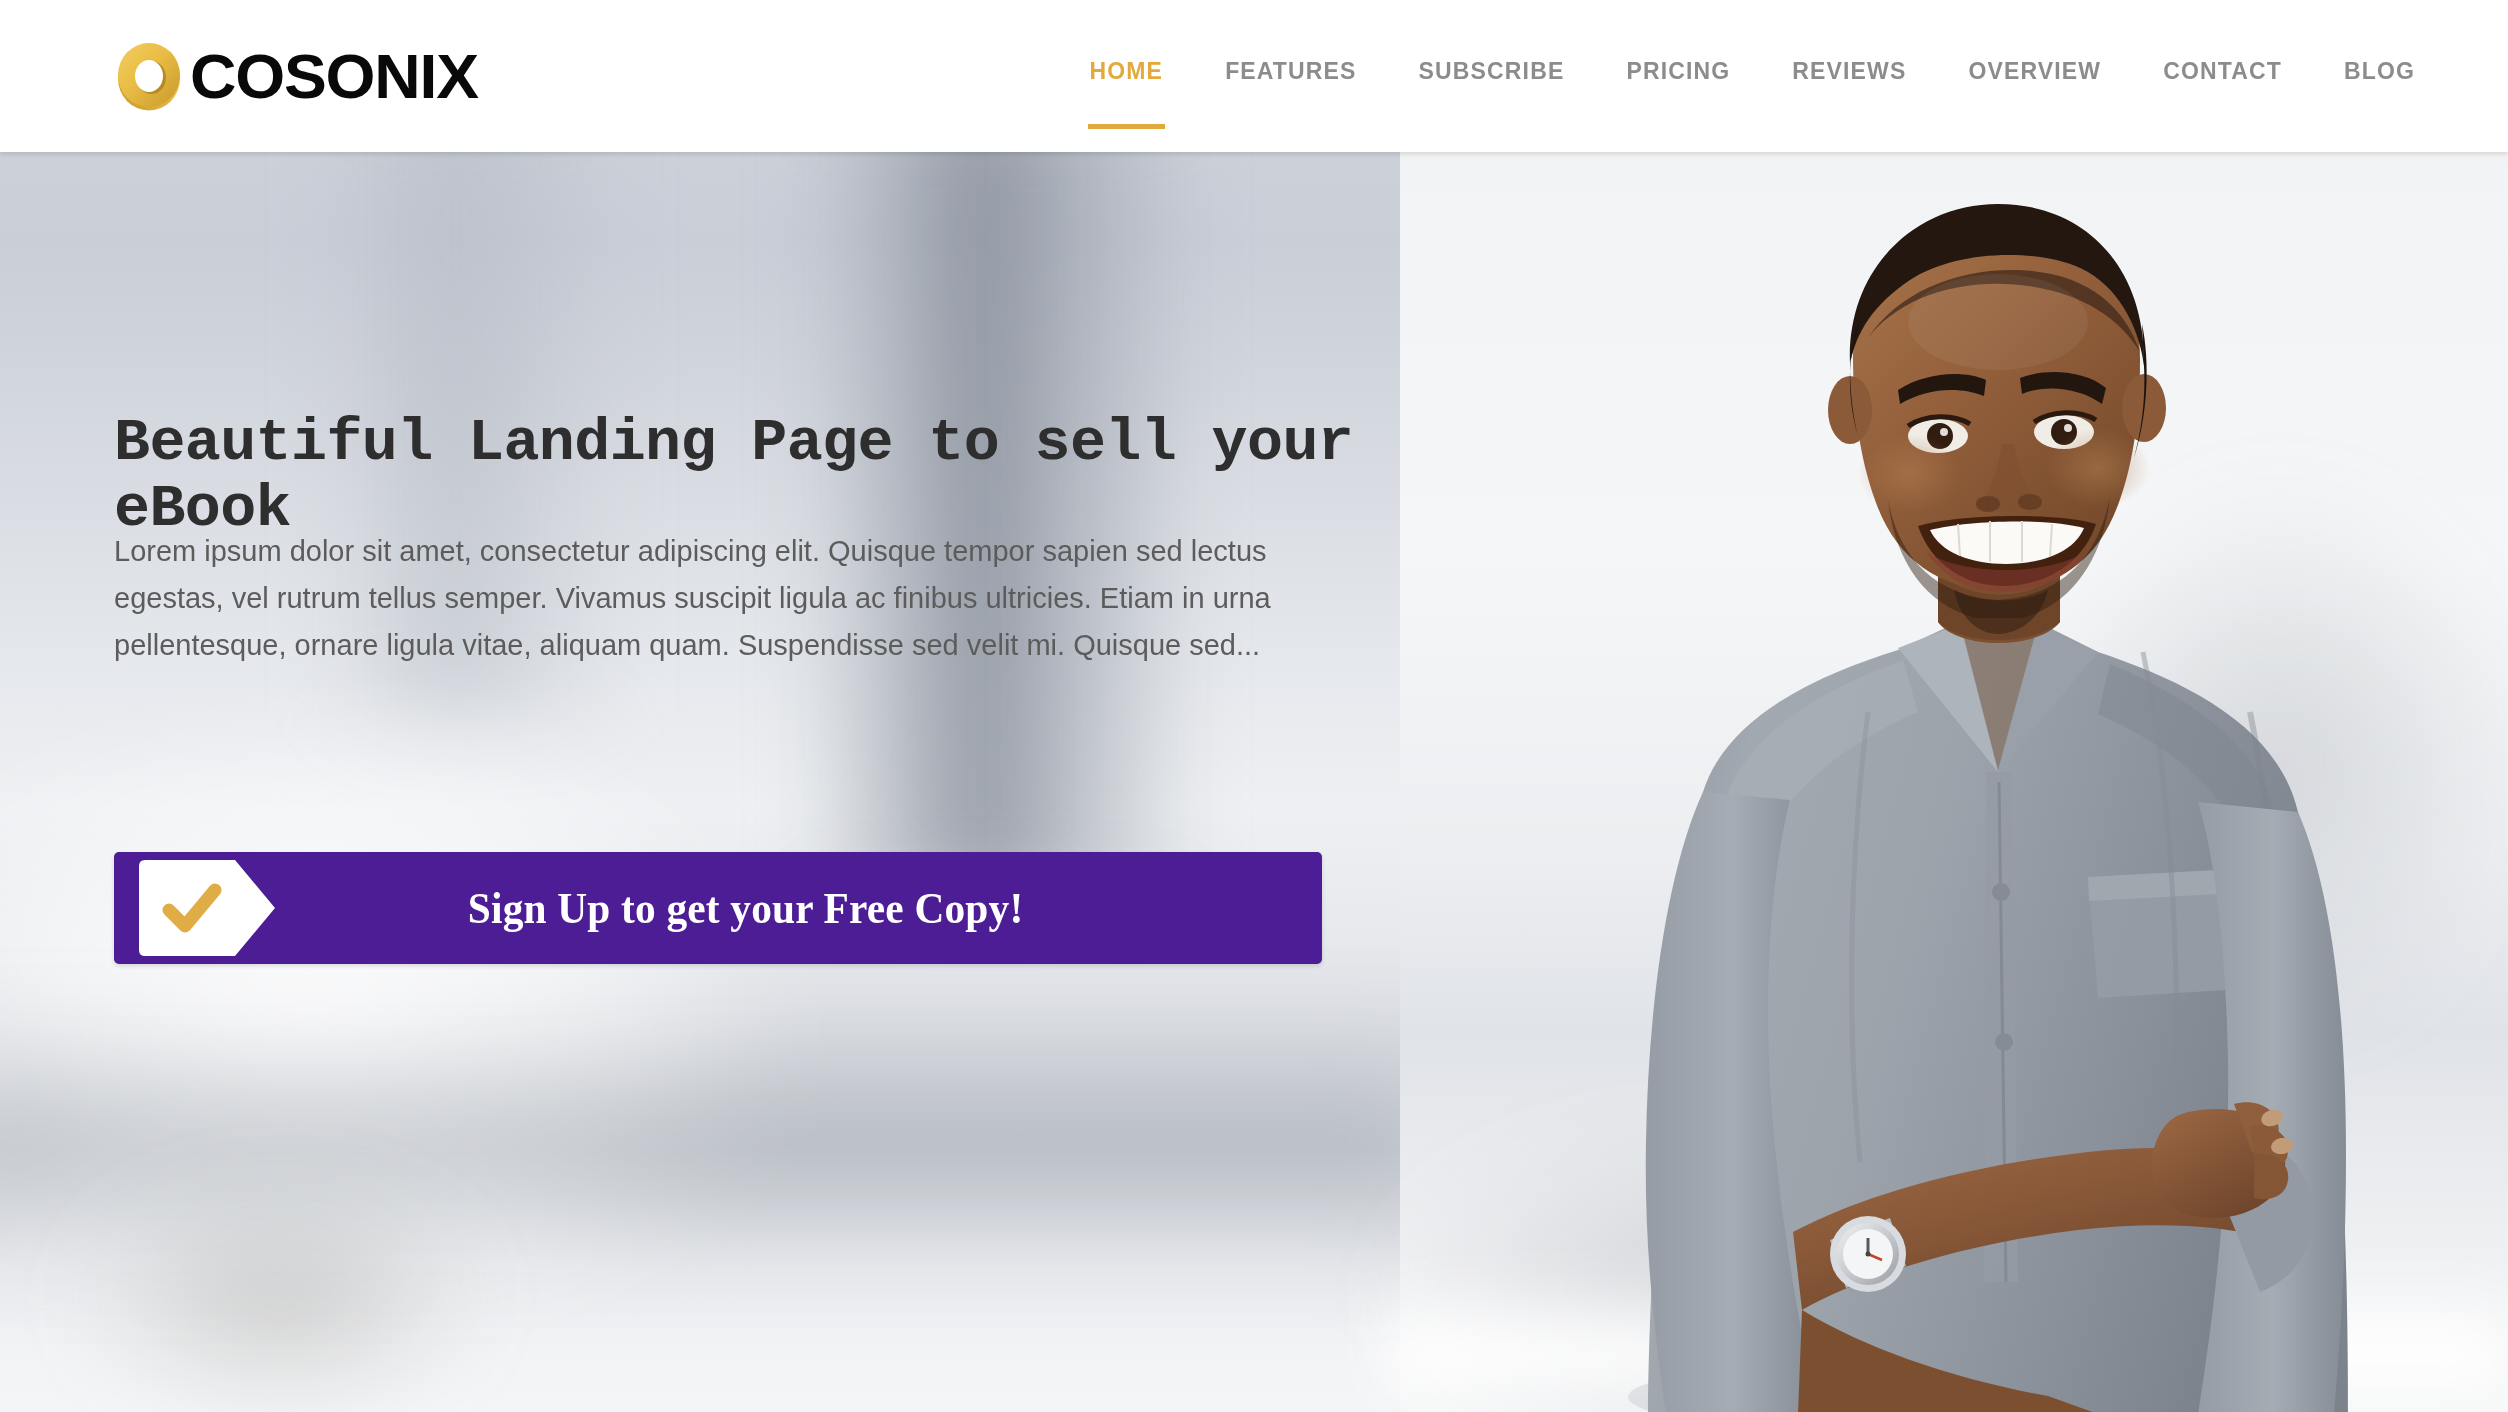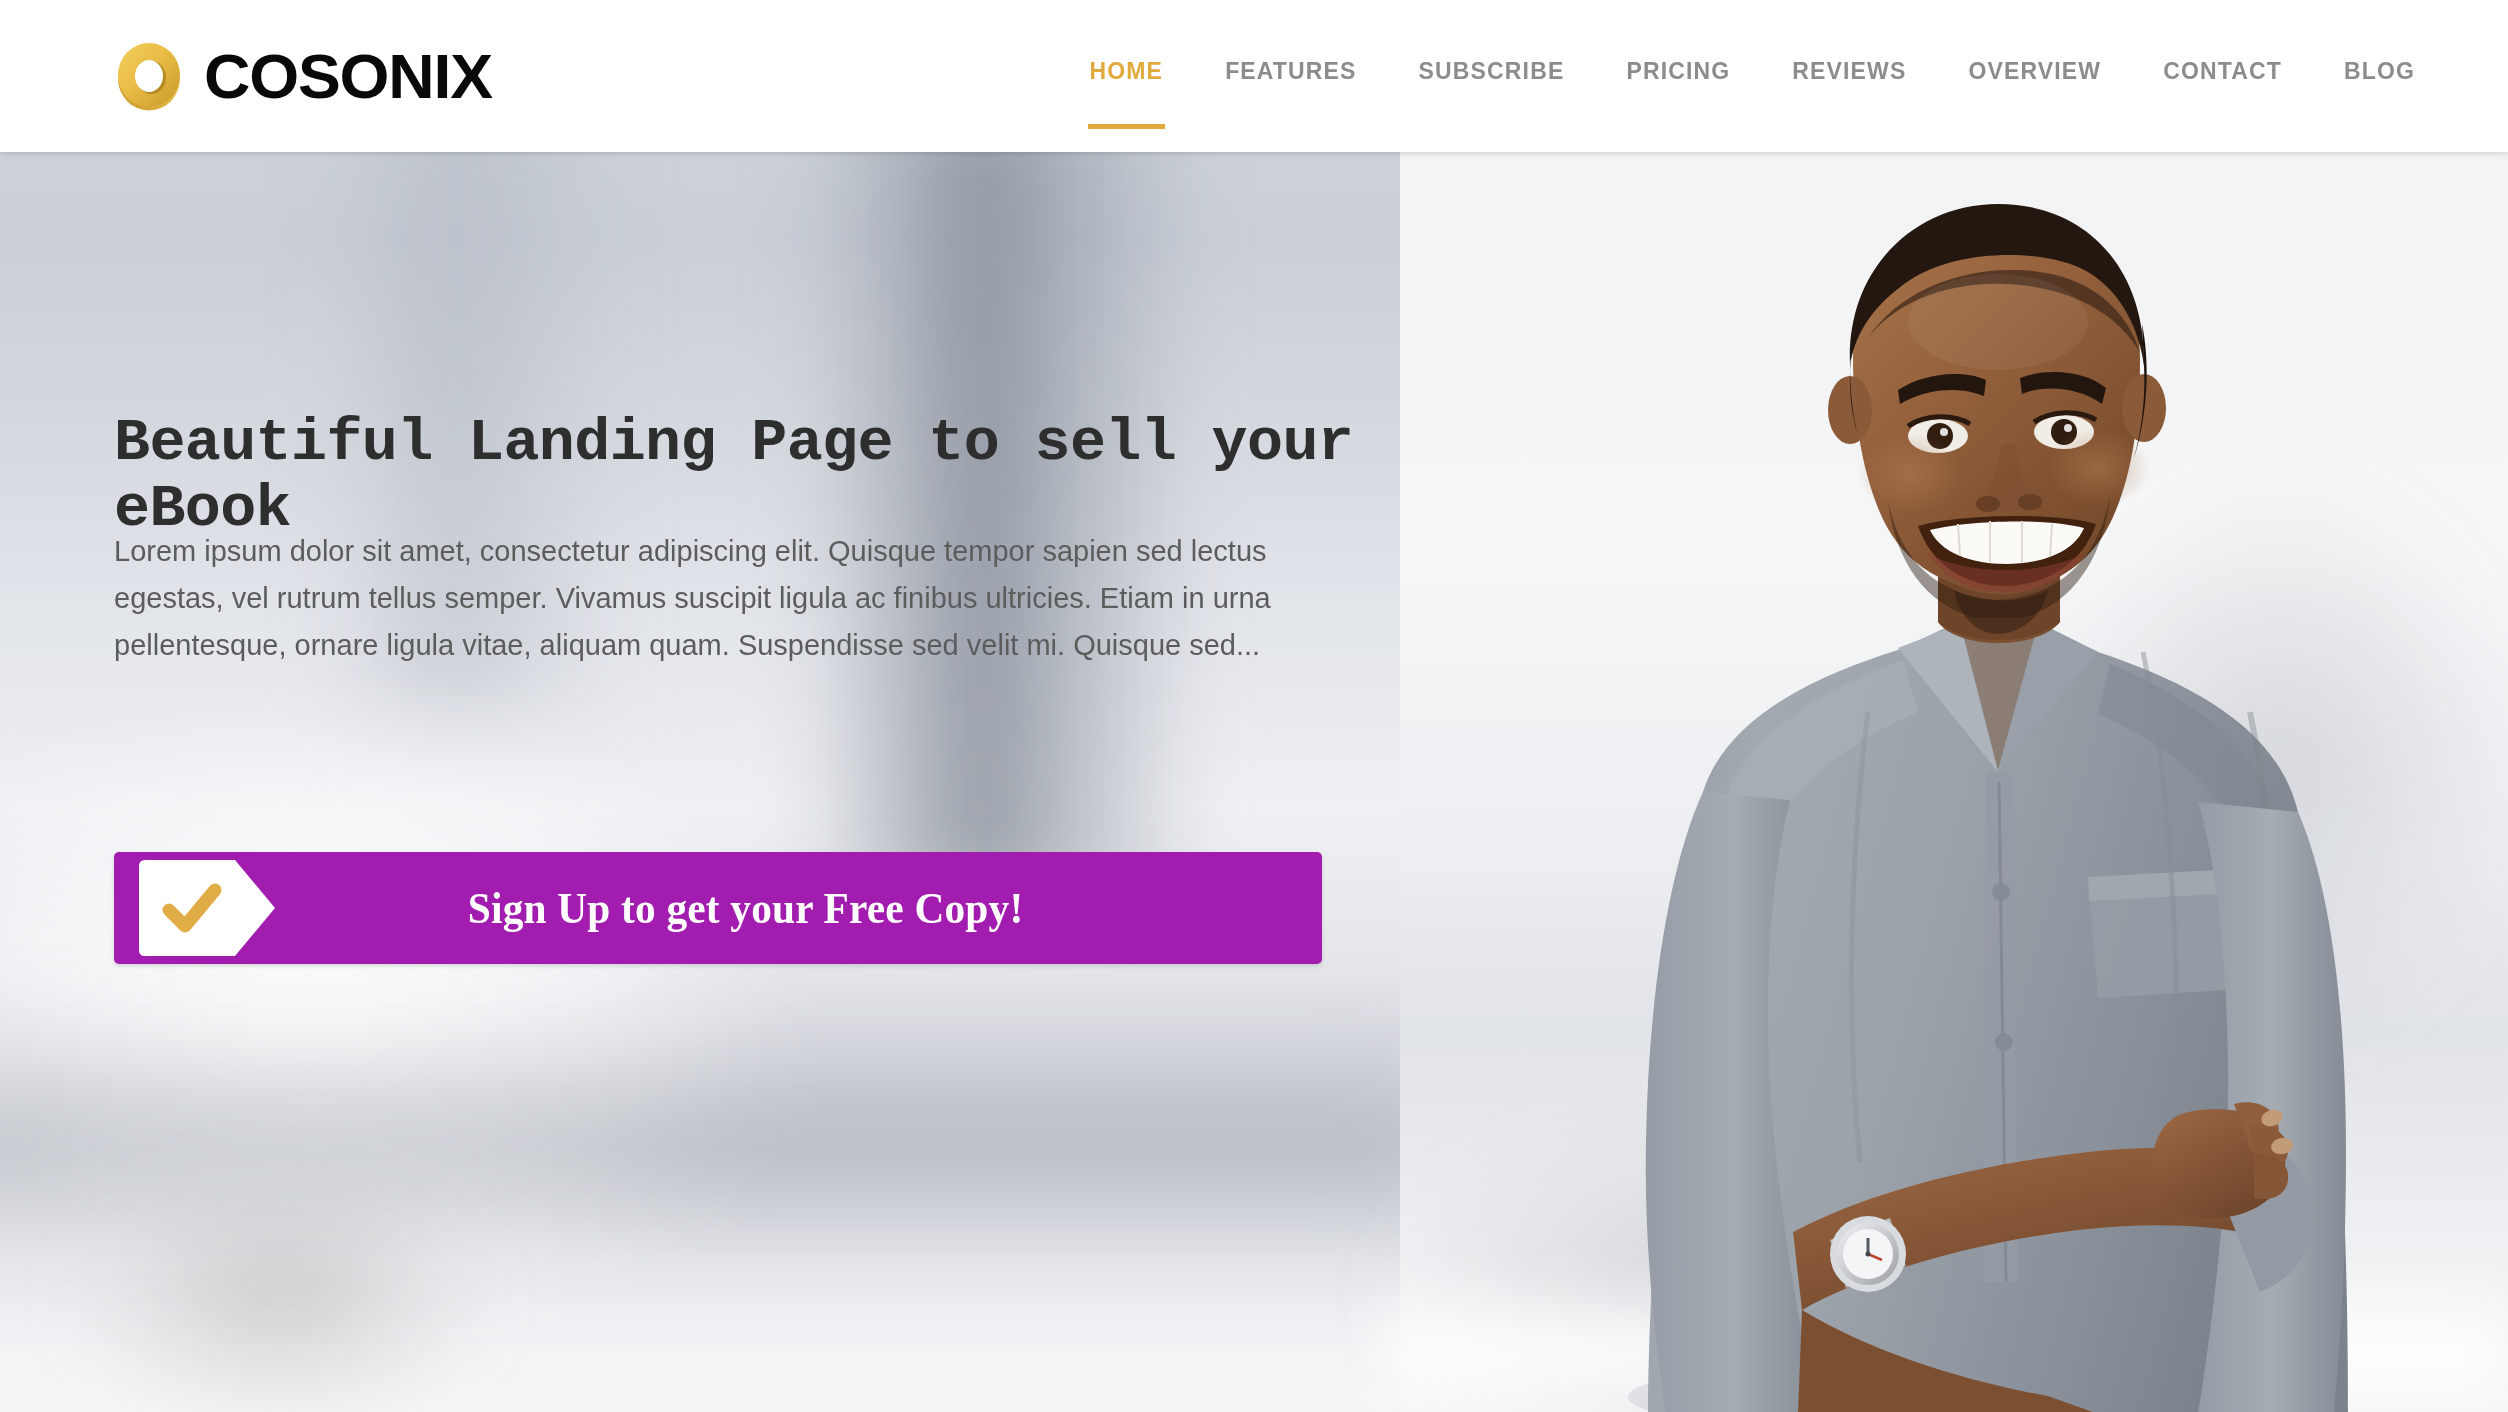--- a/index.html
+++ b/index.html
@@ -18,21 +18,21 @@
     position:absolute; top:0; left:0;
     width:2508px; height:152px;
     background:#ffffff;
     display:flex; align-items:center;
     box-shadow:0 2px 5px rgba(0,0,0,0.13);
     z-index:40;
   }
   .brand {
     display:flex; align-items:center;
     margin-left:112px;
-    gap:18px;
+    gap:4px;
     height:100%;
     text-align:center;
   }
   .logo-mark { width:74px; height:74px; display:block; flex:none; }
   .brand-name {
     font-family:"Liberation Sans", sans-serif;
     font-weight:bold;
     font-size:63px;
     letter-spacing:-1.2px;
     color:#090909;
@@ -216,21 +216,21 @@
     font-style:italic;
     color:#444;
     font-family:"Liberation Sans", sans-serif;
     outline:none;
   }
   .field::placeholder { color:#9b9b9b; font-style:italic; opacity:1; }
 
   .cta {
     position:absolute; top:700px; left:0;
     width:1208px; height:112px;
-    background:#a21caf;
+    background:#4c1d95;
     border:none;
     border-radius:5px;
     box-shadow:0 2px 4px rgba(0,0,0,0.13);
     cursor:pointer;
     display:flex; align-items:center;
     padding:17px;
     overflow:hidden;
     gap:24px;
   }
   .cta-flag {

